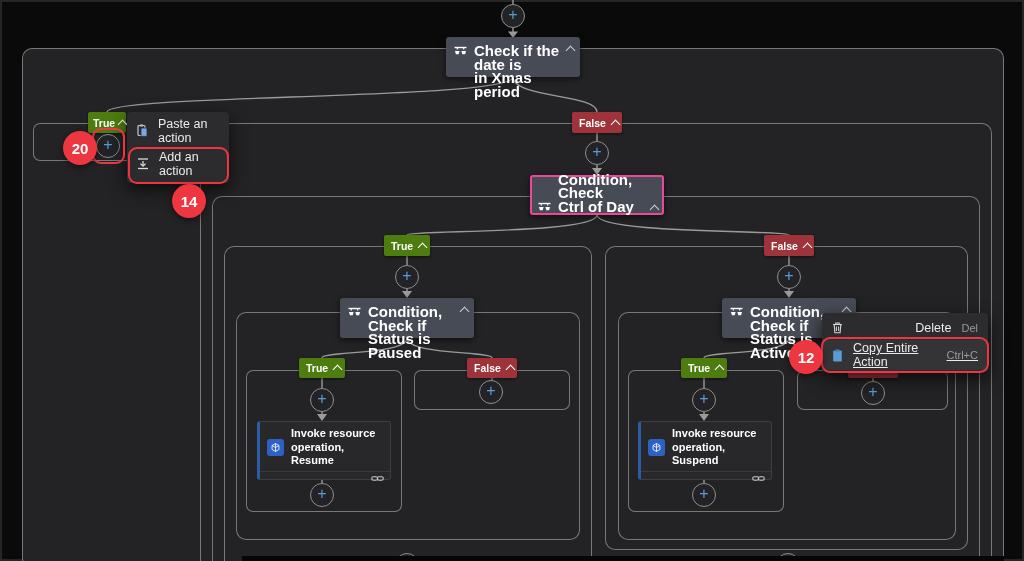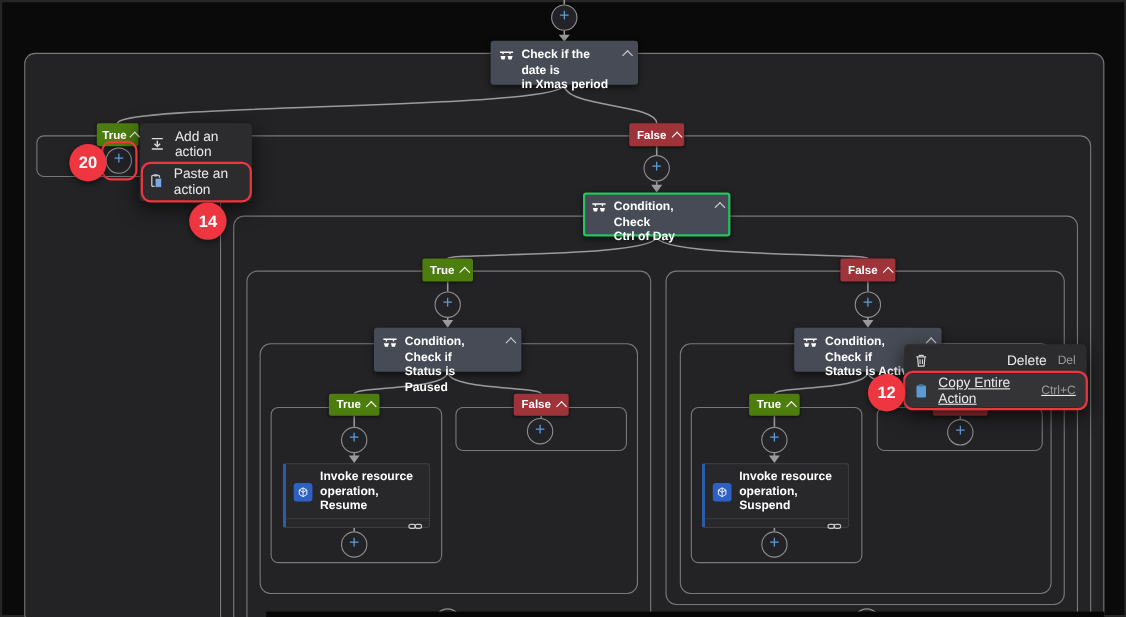--- a/index.html
+++ b/index.html
@@ -14,22 +14,22 @@
   .chev{width:6px;height:6px;border-left:1.6px solid #fff;border-top:1.6px solid #fff;
         transform:rotate(45deg);margin-top:3px;flex:none;}
   .chev.dim{border-color:#cfcfcf;}
   .plus{position:absolute;width:24px;height:24px;border-radius:50%;background:#232327;border:1px solid #8f8f8f;
         color:#5b9bd5;display:flex;align-items:center;justify-content:center;z-index:6;box-sizing:border-box;
         font-size:16px;font-weight:normal;line-height:1;cursor:pointer;}
   .plus span{margin-top:-2px;}
   .cond{position:absolute;width:134px;height:40px;background:#474b55;border-radius:3px;z-index:7;
         display:flex;align-items:flex-start;padding:7px 6px 0 8px;gap:7px;box-sizing:border-box;
         box-shadow:0 2px 6px rgba(0,0,0,.55);cursor:pointer;}
-  .cond.selected{border:2px solid #22c55e;padding:5px 4px 0 6px;}
-  .cond .ctxt{font-size:11px;font-weight:bold;color:#fff;line-height:13.5px;flex:1;}
+  .cond.selected{border:2px solid #ec4899;padding:5px 4px 0 6px;align-items:flex-end;}
+  .cond .ctxt{font-size:15px;font-weight:bold;color:#fff;line-height:13.5px;flex:1;}
   .cond .cicon{margin-top:2px;flex:none;}
   .card{position:absolute;width:134px;height:59px;background:#28282b;border:1px solid #3e3e42;
         border-left:3px solid #2a5da8;border-radius:3px;z-index:7;box-sizing:border-box;cursor:pointer;}
   .card .cmain{display:flex;align-items:center;gap:7px;padding:5px 6px 3px 7px;}
   .card .ctxt{font-size:11px;font-weight:bold;color:#fff;line-height:13.5px;}
   .card .cfoot{border-top:1px solid #3a3a3e;height:13px;display:flex;align-items:center;justify-content:flex-end;padding:0 6px;}
   .appicon{width:17px;height:17px;border-radius:3px;background:#2d62c4;display:flex;align-items:center;justify-content:center;flex:none;}
   .menu{position:absolute;background:#2c2c2e;border-radius:4px;z-index:20;box-shadow:0 6px 18px rgba(0,0,0,.7);
         box-sizing:border-box;padding:2px 0;}
   .mrow{display:flex;align-items:center;gap:10px;padding:0 10px;color:#ebebeb;font-size:12.5px;cursor:pointer;}
@@ -267,36 +267,36 @@
 
   <div class="plus bplus" style="left:395px;top:553px;">
       <span>+</span>
     </div>
   <div class="plus bplus" style="left:776px;top:553px;">
       <span>+</span>
     </div>
   <div id="bottombar"></div>
 
   <div class="menu" style="left:127px;top:112px;width:102px;height:71px;">
+    <div class="mrow" style="height:33px;">
+      <svg width="11" height="13" viewBox="0 0 11 13">
+        <rect x="1" y="1.5" width="7" height="10" rx="1" fill="none" stroke="#bfc8d6" stroke-width="1.2"></rect>
+        <rect x="4" y="4" width="6" height="8.4" rx="1" fill="#7aa7e8" stroke="#2c2c2e" stroke-width="0.8"></rect>
+        <rect x="2.8" y="0.4" width="3.4" height="2" rx="0.6" fill="#bfc8d6"></rect>
+      </svg>
+      <span class="grow">Paste an action</span>
+    </div>
     <div class="mrow" style="height:34px;">
       <svg width="12" height="12" viewBox="0 0 12 12">
         <path d="M1 1 H11" stroke="#dcdcdc" stroke-width="1.3"></path>
         <path d="M6 3 V7" stroke="#dcdcdc" stroke-width="1.3"></path>
         <path d="M3.4 5.6 L6 8.2 L8.6 5.6" fill="none" stroke="#dcdcdc" stroke-width="1.3"></path>
         <path d="M1 10.5 H11" stroke="#dcdcdc" stroke-width="1.3"></path>
       </svg>
       <span class="grow">Add an action</span>
-    </div>
-    <div class="mrow" style="height:33px;">
-      <svg width="11" height="13" viewBox="0 0 11 13">
-        <rect x="1" y="1.5" width="7" height="10" rx="1" fill="none" stroke="#bfc8d6" stroke-width="1.2"></rect>
-        <rect x="4" y="4" width="6" height="8.4" rx="1" fill="#7aa7e8" stroke="#2c2c2e" stroke-width="0.8"></rect>
-        <rect x="2.8" y="0.4" width="3.4" height="2" rx="0.6" fill="#bfc8d6"></rect>
-      </svg>
-      <span class="grow">Paste an action</span>
     </div>
   </div>
 
   <div class="menu" style="left:822px;top:313px;width:166px;height:59px;">
     <div class="mrow" style="height:25px;text-align:right;">
       <svg width="11" height="12" viewBox="0 0 11 12">
         <path d="M1 2.5 H10" stroke="#d6d6d6" stroke-width="1.1"></path>
         <path d="M3.8 2.2 V1 h3.4 v1.2" fill="none" stroke="#d6d6d6" stroke-width="1.1"></path>
         <path d="M2.2 2.8 l0.7 8 h5.2 l0.7 -8" fill="none" stroke="#d6d6d6" stroke-width="1.1"></path>
         <path d="M4.4 4.5 v4.5 M6.6 4.5 v4.5" stroke="#d6d6d6" stroke-width="1"></path>

